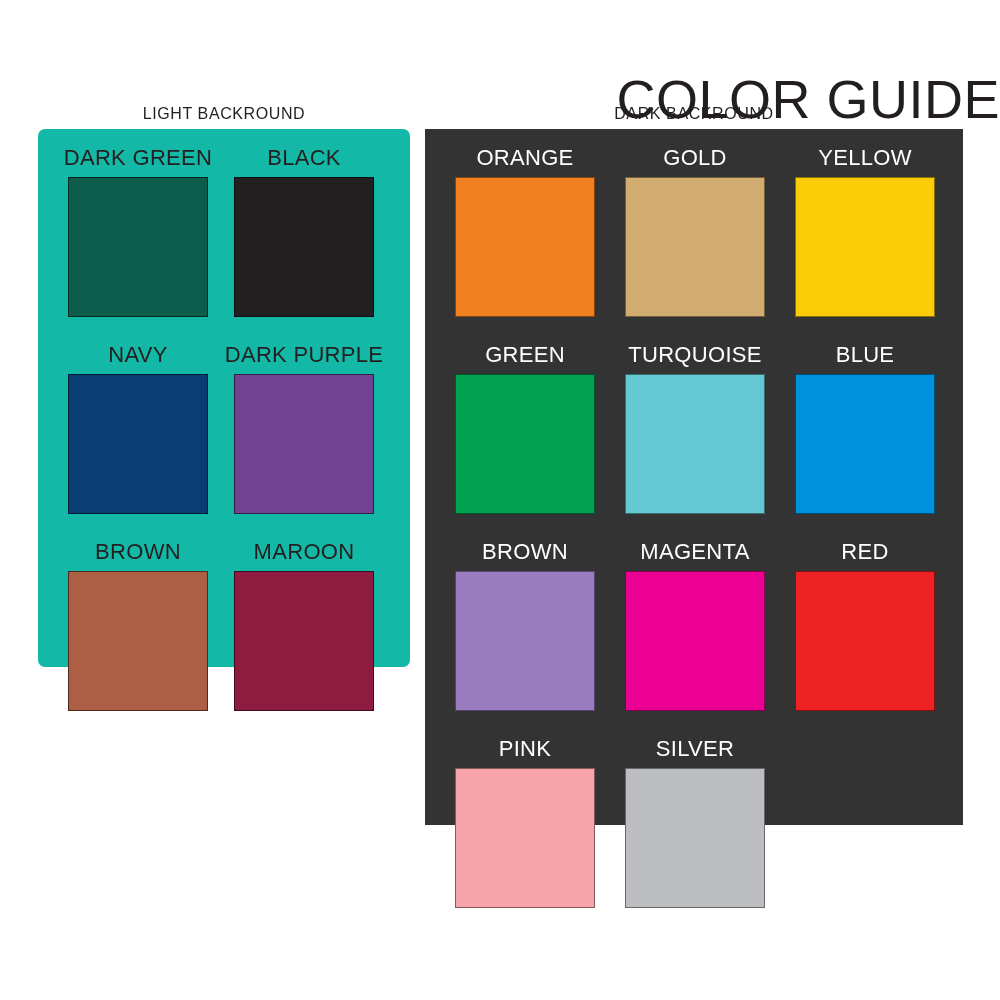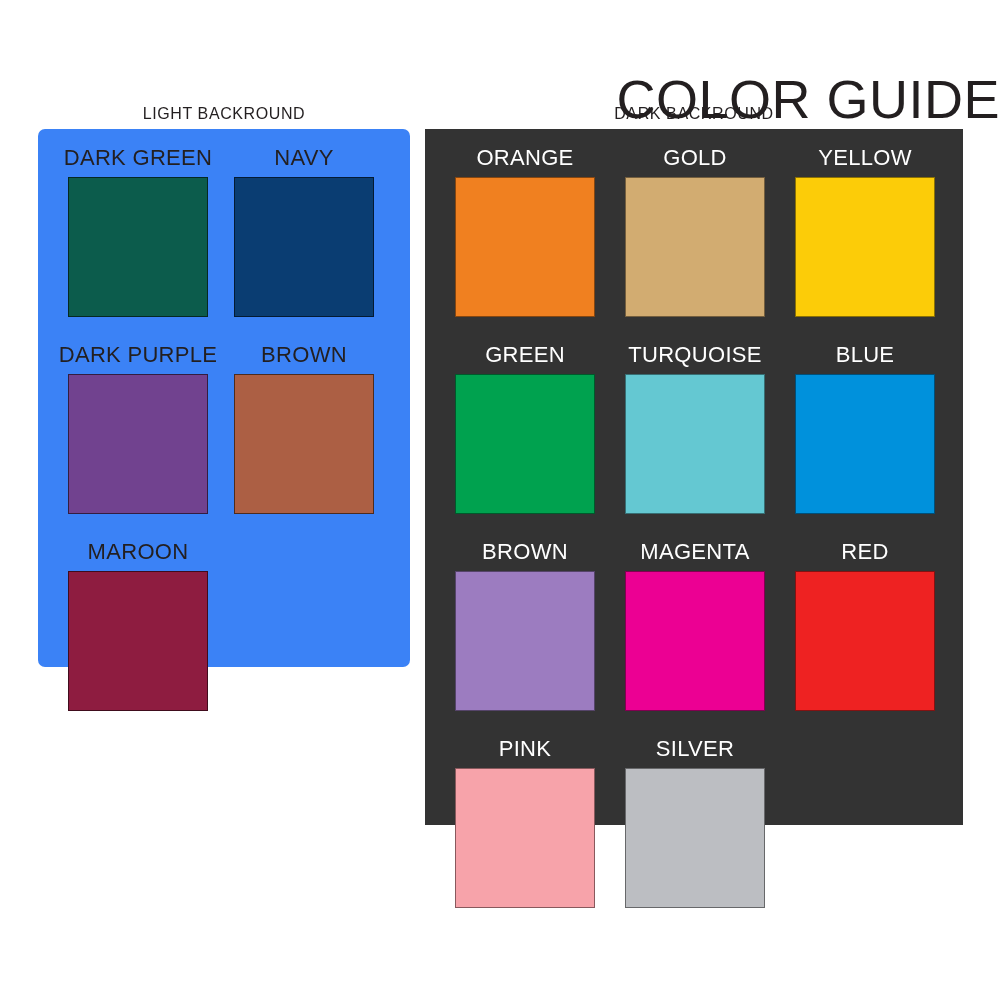--- a/index.html
+++ b/index.html
@@ -62,21 +62,21 @@
   
   .panel {
     position: absolute;
     box-sizing: border-box;
   }
   .panel.light-panel {
     left: 38px;
     top: 129px;
     width: 372px;
     height: 538px;
-    background: #3b82f6;
+    background: #14b8a6;
     border-radius: 7px;
   }
   .panel.dark-panel {
     left: 425px;
     top: 129px;
     width: 538px;
     height: 696px;
     background: #333333;
   }
 
@@ -142,20 +142,24 @@
 
   <div class="section-heading dark-heading">DARK BACKROUND</div>
 
   <div class="panel light-panel">
     <div class="swatch-grid">
         <div class="swatch-cell">
           <div class="swatch-label">DARK GREEN</div>
           <div class="swatch-chip" style="background: rgb(12, 92, 76);"></div>
         </div>
         <div class="swatch-cell">
+          <div class="swatch-label">BLACK</div>
+          <div class="swatch-chip" style="background: rgb(35, 31, 32);"></div>
+        </div>
+        <div class="swatch-cell">
           <div class="swatch-label">NAVY</div>
           <div class="swatch-chip" style="background: rgb(10, 61, 114);"></div>
         </div>
         <div class="swatch-cell">
           <div class="swatch-label">DARK PURPLE</div>
           <div class="swatch-chip" style="background: rgb(113, 66, 143);"></div>
         </div>
         <div class="swatch-cell">
           <div class="swatch-label">BROWN</div>
           <div class="swatch-chip" style="background: rgb(172, 95, 68);"></div>

